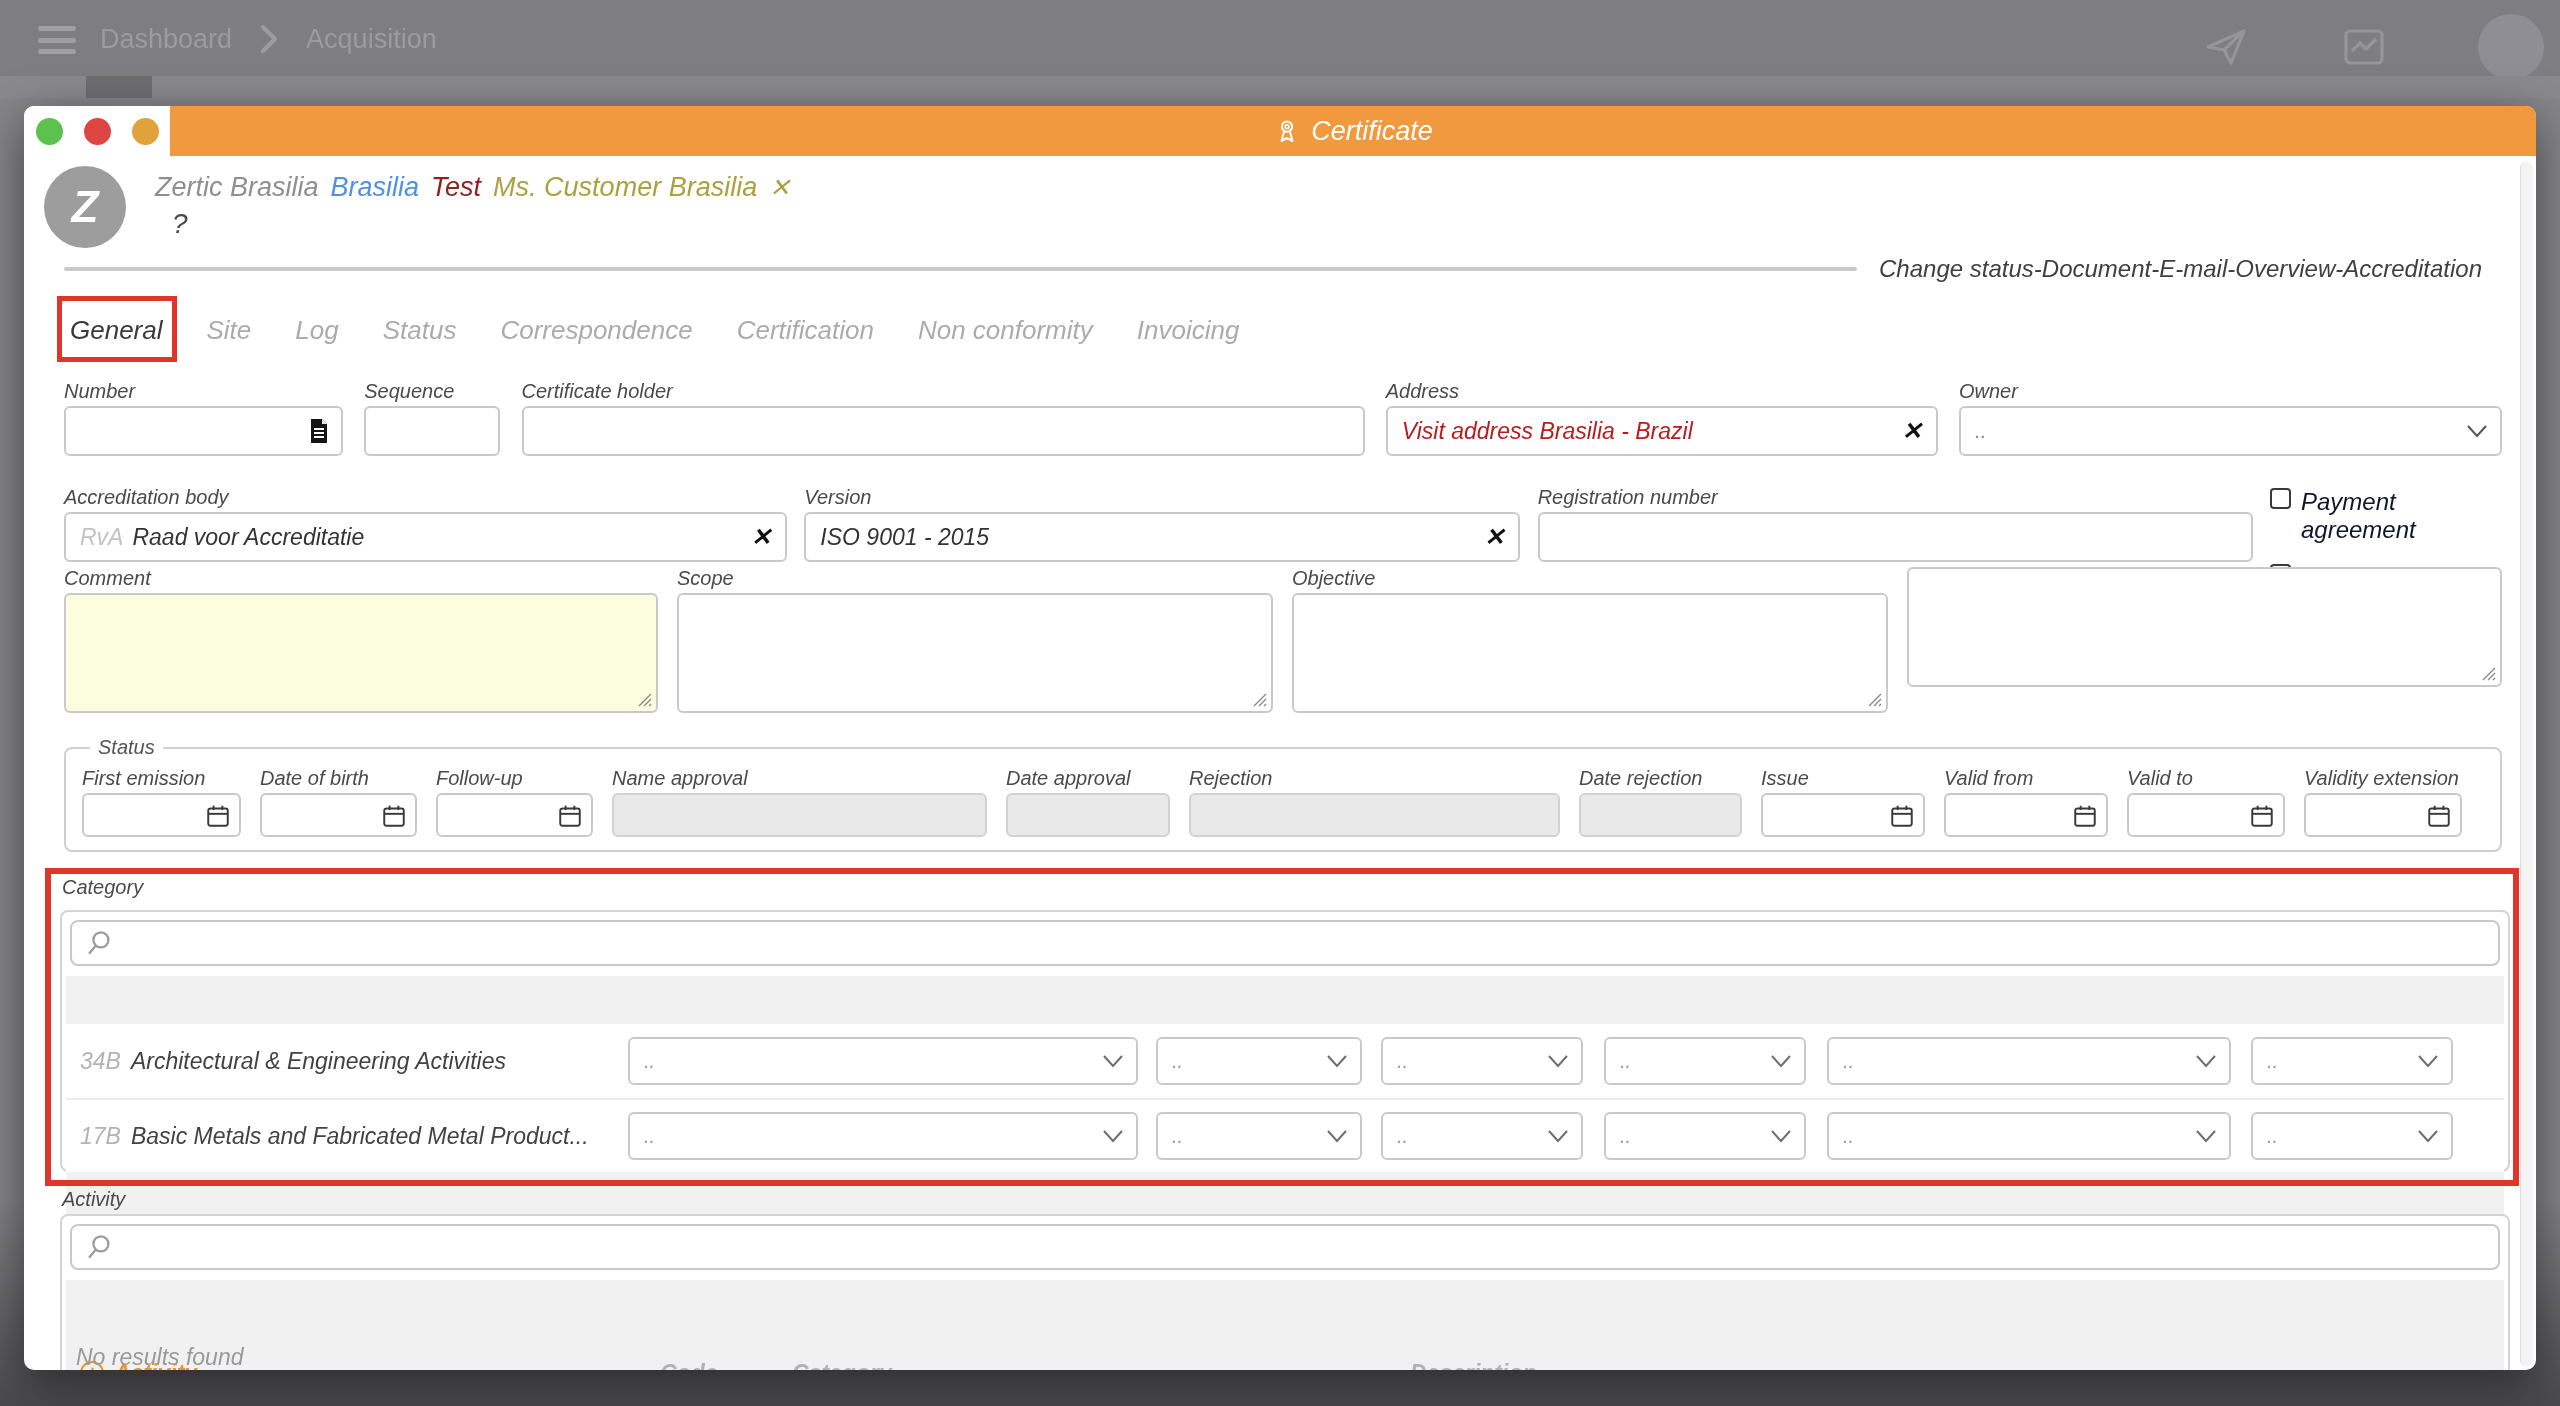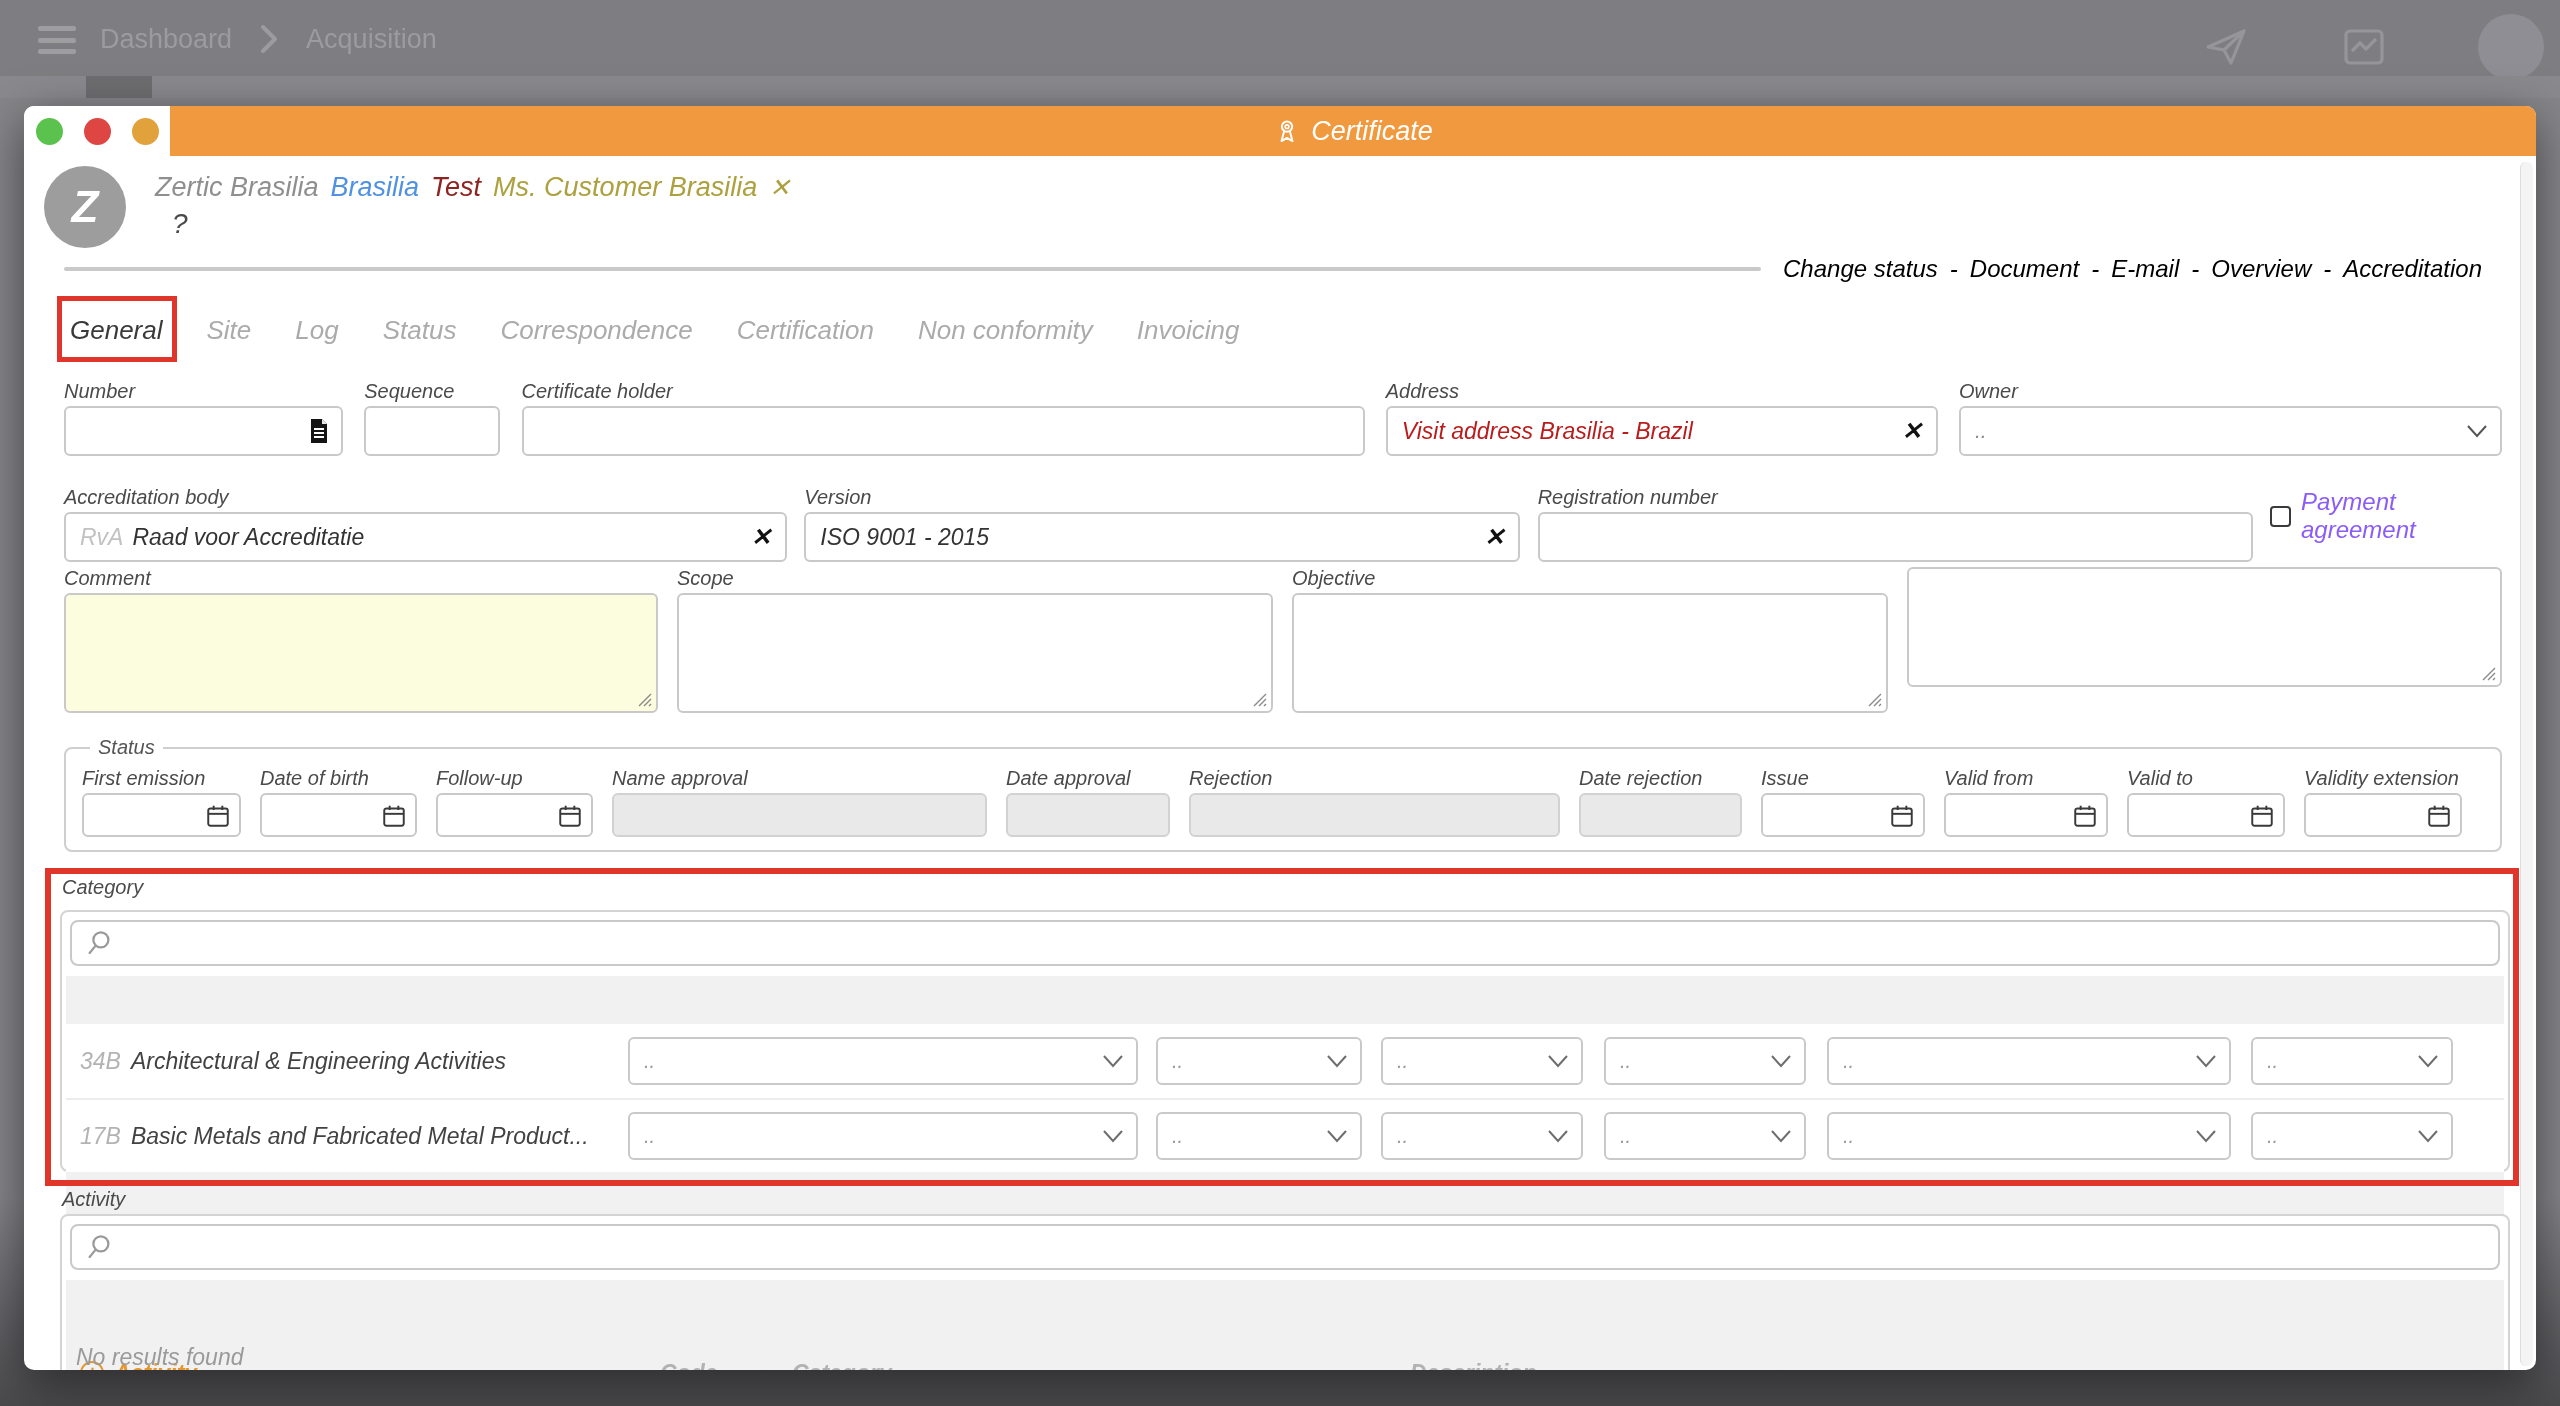--- a/index.html
+++ b/index.html
@@ -39,21 +39,21 @@
     background:#9d9d9d; color:#fff; font-size:44px; font-weight:bold;
     display:flex; align-items:center; justify-content:center; }
   .names { position:absolute; left:131px; top:66px; font-size:27px; display:flex; gap:12px; align-items:baseline; }
   .n-gray { color:#8f8f8f; } .n-blue { color:#5191e1; } .n-maroon { color:#8e2420; }
   .n-olive { color:#ada03e; } .n-x { color:#ada03e; font-size:25px; cursor:pointer; }
   .help-q { position:absolute; left:148px; top:102px; font-size:28px; color:#4b4b4b; }
 
   .links-row { position:absolute; left:40px; right:54px; top:148px; height:30px;
     display:flex; align-items:center; }
   .links-divider { flex:1; height:4px; background:#c9c9c9; border-radius:2px; margin-right:22px; }
-  .olinks { display:flex; gap:12px; font-size:24px; color:#000000; align-items:center; }
+  .olinks { display:flex; font-size:24px; color:#404040; align-items:center; }
   .olinks .lk { cursor:pointer; }
 
   .tabs-row { position:absolute; left:46px; top:202px; display:flex; gap:44px;
     font-size:26px; color:#ababab; align-items:center; height:44px; }
   .tab { cursor:pointer; white-space:nowrap; }
   .tab.active { color:#3a3a3a; }
 
   
   .annot { position:absolute; border:6px solid #e0352b; pointer-events:none; z-index:50; }
   .annot-tab { left:33px; top:190px; width:120px; height:66px; border-width:5px; }
@@ -68,21 +68,21 @@
   .inp .prefix { color:#c2c2c2; margin-right:9px; }
   .inp .clear-x { position:absolute; right:14px; color:#111; font-size:24px; font-weight:bold; cursor:pointer; }
   .inp .right-ico { position:absolute; right:12px; }
   .select { cursor:pointer; color:#8a8a8a; font-size:21px; }
   .select .chev { position:absolute; right:12px; }
 
   #row1 { top:274px; } #row2 { top:380px; } #row3 { top:461px; }
   .w279{width:279px}.w136{width:136px}.w843{width:843px}.w552{width:552px}.w543{width:543px}
   .w723{width:723px}.w716{width:716px}.w715{width:715px}
   .cbcol { width:232px; display:flex; flex-direction:column; gap:20px; padding-top:2px; }
-  .cbrow { display:flex; align-items:center; gap:10px; font-size:24px; color:#8b5cf6; }
+  .cbrow { display:flex; align-items:flex-start; gap:10px; font-size:24px; color:#0f172a; }
   .cb { width:21px; height:21px; border:2px solid #3a3a3a; border-radius:4px; background:#fff; cursor:pointer; flex:0 0 auto; }
 
   .ta { position:relative; height:120px; border:2px solid #c9c9c9; border-radius:6px; background:#fff; }
   .ta.yellow { background:#fcfcdf; }
   .w594{width:594px}.w596{width:596px}.w595{width:595px}
   .resize-h { position:absolute; right:4px; bottom:4px; }
 
   fieldset.status { position:absolute; left:40px; right:34px; top:630px; height:116px;
     border:2px solid #cfcfcf; border-radius:8px; padding:8px 16px 0 16px; }
   fieldset.status legend { font-size:20px; color:#555; padding:0 8px; margin-left:8px; }

